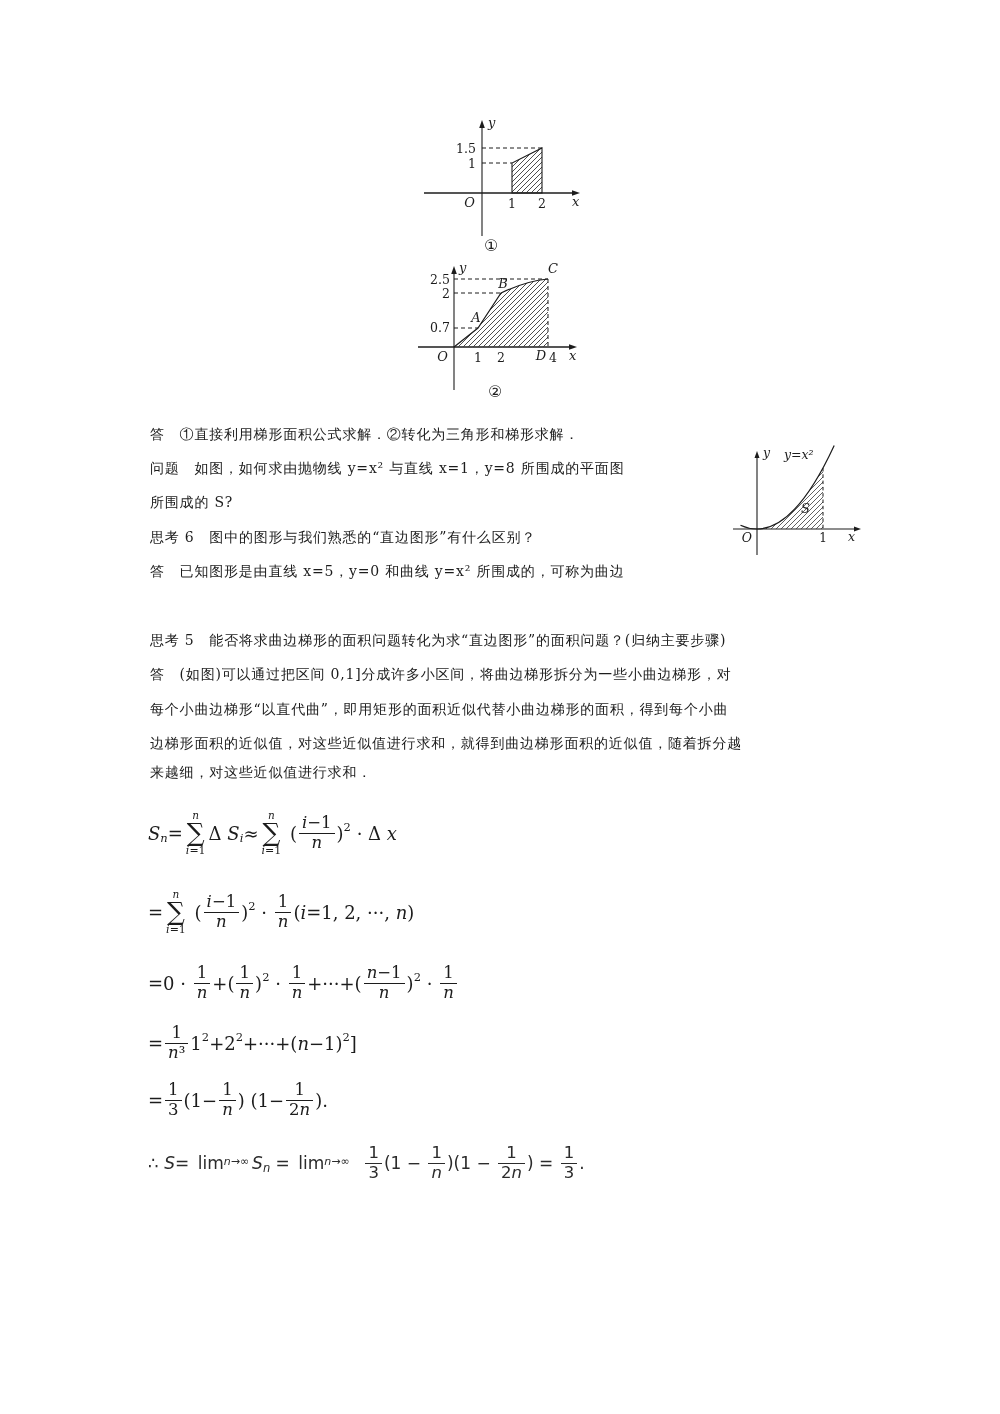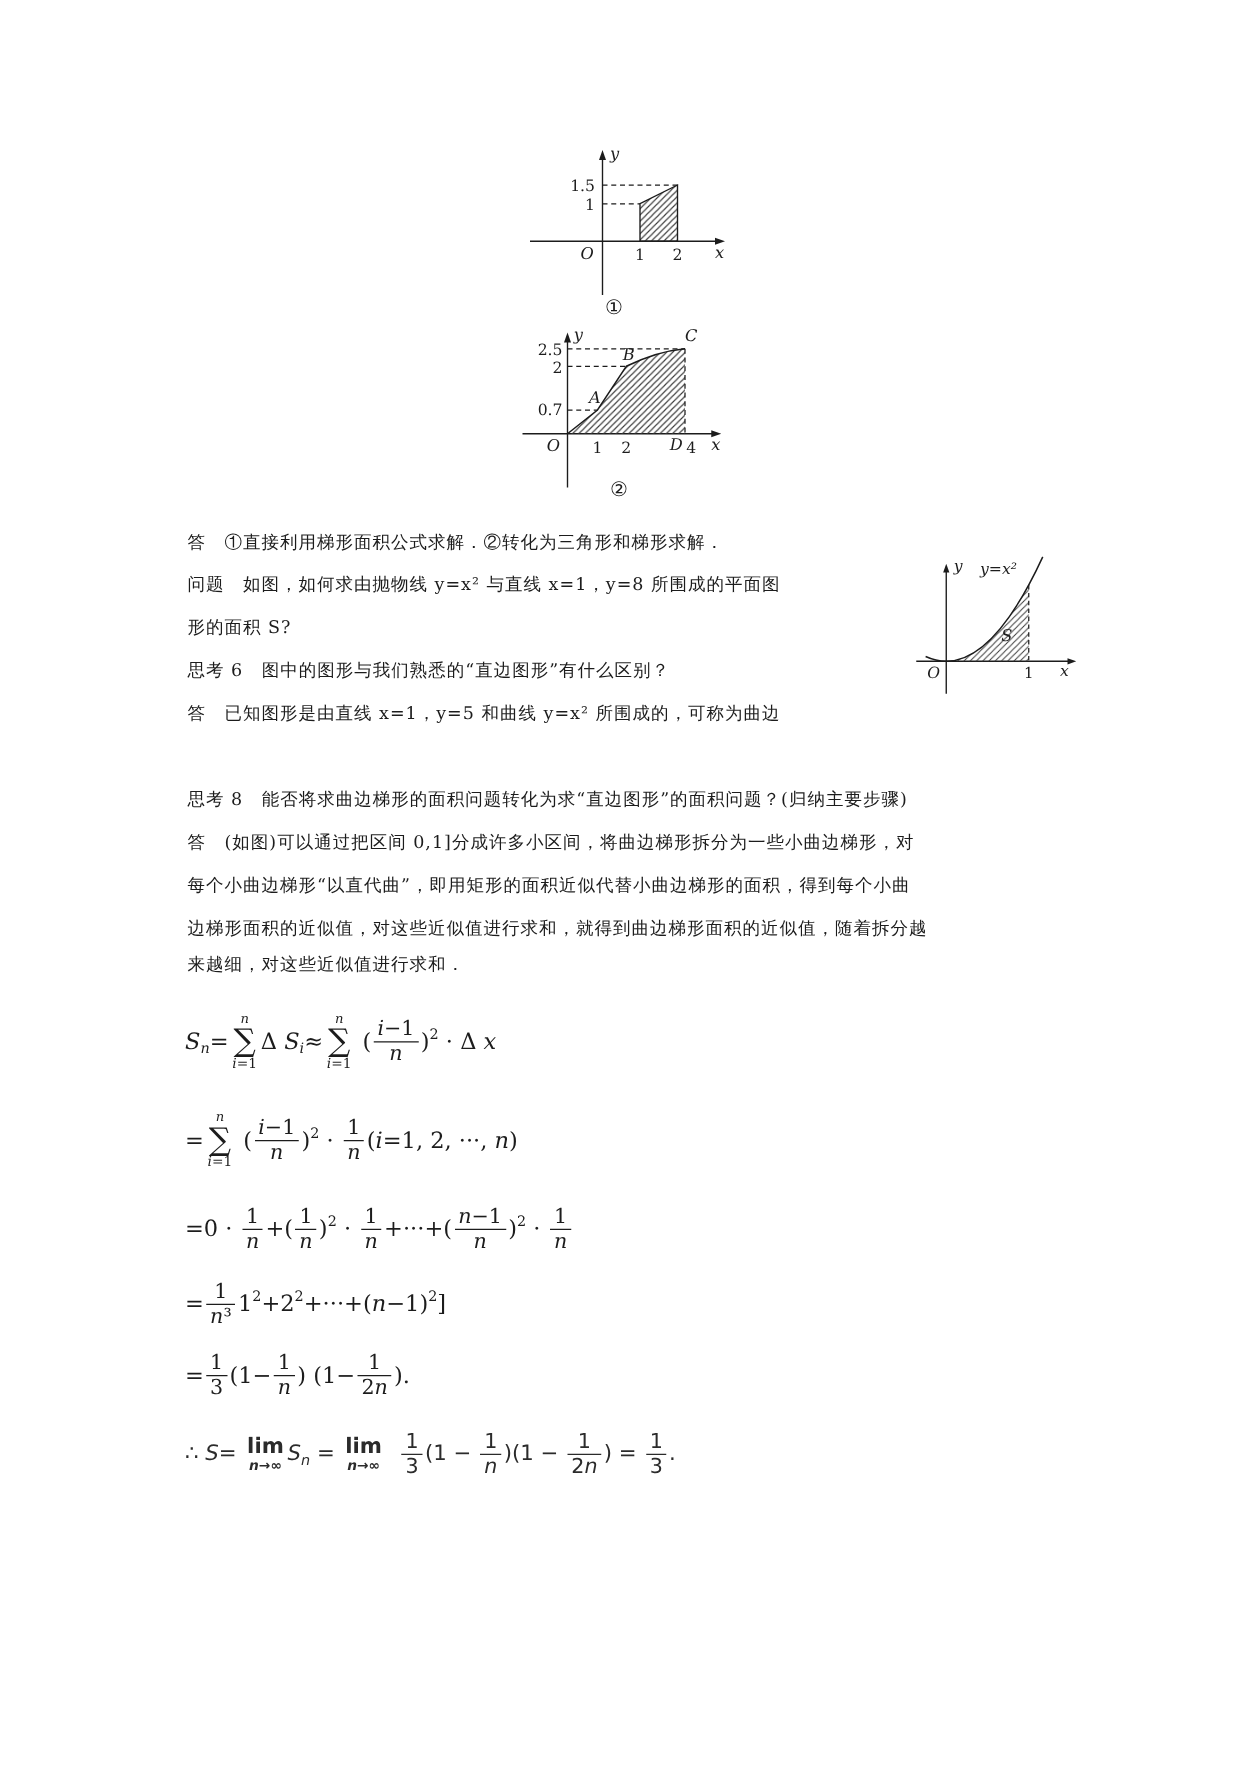--- a/index.html
+++ b/index.html
@@ -18,21 +18,21 @@
   .m-sub{position:relative;top:5px;font-size:11.5px;}
   .m-sup{position:relative;top:-6px;font-size:11.5px;}
   .m-frac{display:inline-flex;flex-direction:column;margin:0 2px;
           font-size:16.5px;line-height:1.15;text-align:center;}
   .m-frac .fn{padding:0 3px;border-bottom:1.3px solid currentColor;}
   .m-frac .fd{padding:0 3px;}
   .m-big{display:inline-flex;flex-direction:column;align-items:center;line-height:1;margin:0 3px;}
   .m-big .bt{font-size:10.5px;}
   .m-big .bs{font-size:25px;line-height:0.95;}
   .m-big .bb{font-size:11px;}
-  .m-lim{display:inline-flex;flex-direction:column;align-items:center;line-height:1;margin:0 3px;font-weight:bold;}
+  .m-lim{display:inline-flex;flex-direction:row;line-height:1;margin:0 3px;}
   .m-lim .lb{font-size:11px;margin-top:1px;}
   .f6{font-family:"DejaVu Sans","Liberation Sans",sans-serif;font-size:17px;color:#2b2b2b;}
 </style>
 </head>
 <body>
 
 <div class="page">
 
   <svg class="figsvg" style="left:412px;top:112px;" width="180" height="135" viewBox="0 0 180 135">
     <defs>
@@ -111,24 +111,24 @@
     <text x="36" y="14" font-size="12.5" class="it">y</text>
     <text x="57" y="16" font-size="12.5" class="it">y=x²</text>
     <text x="74" y="70" font-size="13" class="it">S</text>
     <text x="25" y="99" font-size="12.5" text-anchor="end" class="it">O</text>
     <text x="96" y="99" font-size="12" text-anchor="middle">1</text>
     <text x="121" y="98" font-size="12.5" class="it">x</text>
   </svg>
 
   <div class="tline" style="top:424px;">答　①直接利用梯形面积公式求解．②转化为三角形和梯形求解．</div>
   <div class="tline" style="top:458px;">问题　如图，如何求由抛物线 y=x² 与直线 x=1，y=8 所围成的平面图</div>
-  <div class="tline" style="top:492px;">形的面积 S?</div>
+  <div class="tline" style="top:492px;">所围成的 S?</div>
   <div class="tline" style="top:527px;">思考 6　图中的图形与我们熟悉的“直边图形”有什么区别？</div>
-  <div class="tline" style="top:561px;">答　已知图形是由直线 x=1，y=5 和曲线 y=x² 所围成的，可称为曲边</div>
-  <div class="tline" style="top:630px;">思考 8　能否将求曲边梯形的面积问题转化为求“直边图形”的面积问题？(归纳主要步骤)</div>
+  <div class="tline" style="top:561px;">答　已知图形是由直线 x=5，y=0 和曲线 y=x² 所围成的，可称为曲边</div>
+  <div class="tline" style="top:630px;">思考 5　能否将求曲边梯形的面积问题转化为求“直边图形”的面积问题？(归纳主要步骤)</div>
   <div class="tline" style="top:664px;">答　(如图)可以通过把区间 0,1]分成许多小区间，将曲边梯形拆分为一些小曲边梯形，对</div>
   <div class="tline" style="top:699px;">每个小曲边梯形“以直代曲”，即用矩形的面积近似代替小曲边梯形的面积，得到每个小曲</div>
   <div class="tline" style="top:733px;">边梯形面积的近似值，对这些近似值进行求和，就得到曲边梯形面积的近似值，随着拆分越</div>
   <div class="tline" style="top:762px;">来越细，对这些近似值进行求和．</div>
 
   <div class="formula" style="top:805px;"><i>S</i><span class="m-sub"><i>n</i></span><span class="m-t">=</span><span class="m-big"><span class="bt"><i>n</i></span><span class="bs">∑</span><span class="bb"><i>i</i>=1</span></span><span class="m-t">Δ </span><i>S</i><span class="m-sub"><i>i</i></span><span class="m-t">≈</span><span class="m-big"><span class="bt"><i>n</i></span><span class="bs">∑</span><span class="bb"><i>i</i>=1</span></span><span class="m-t"> (</span><span class="m-frac"><span class="fn"><i>i</i>−1</span><span class="fd"><i>n</i></span></span><span class="m-t">)</span><span class="m-sup">2</span><span class="m-t"> · Δ </span><i>x</i></div>
   <div class="formula" style="top:884px;"><span class="m-t">=</span><span class="m-big"><span class="bt"><i>n</i></span><span class="bs">∑</span><span class="bb"><i>i</i>=1</span></span><span class="m-t"> (</span><span class="m-frac"><span class="fn"><i>i</i>−1</span><span class="fd"><i>n</i></span></span><span class="m-t">)</span><span class="m-sup">2</span><span class="m-t"> · </span><span class="m-frac"><span class="fn">1</span><span class="fd"><i>n</i></span></span><span class="m-t">(</span><i>i</i><span class="m-t">=1, 2, ···, </span><i>n</i><span class="m-t">)</span></div>
   <div class="formula" style="top:955px;"><span class="m-t">=0 · </span><span class="m-frac"><span class="fn">1</span><span class="fd"><i>n</i></span></span><span class="m-t">+(</span><span class="m-frac"><span class="fn">1</span><span class="fd"><i>n</i></span></span><span class="m-t">)</span><span class="m-sup">2</span><span class="m-t"> · </span><span class="m-frac"><span class="fn">1</span><span class="fd"><i>n</i></span></span><span class="m-t">+···+(</span><span class="m-frac"><span class="fn"><i>n</i>−1</span><span class="fd"><i>n</i></span></span><span class="m-t">)</span><span class="m-sup">2</span><span class="m-t"> · </span><span class="m-frac"><span class="fn">1</span><span class="fd"><i>n</i></span></span></div>
   <div class="formula" style="top:1015px;"><span class="m-t">=</span><span class="m-frac"><span class="fn">1</span><span class="fd"><i>n</i>³</span></span><span class="m-t">1</span><span class="m-sup">2</span><span class="m-t">+2</span><span class="m-sup">2</span><span class="m-t">+···+(</span><i>n</i><span class="m-t">−1)</span><span class="m-sup">2</span><span class="m-t">]</span></div>
   <div class="formula" style="top:1072px;"><span class="m-t">=</span><span class="m-frac"><span class="fn">1</span><span class="fd">3</span></span><span class="m-t">(1−</span><span class="m-frac"><span class="fn">1</span><span class="fd"><i>n</i></span></span><span class="m-t">) (1−</span><span class="m-frac"><span class="fn">1</span><span class="fd">2<i>n</i></span></span><span class="m-t">).</span></div>

